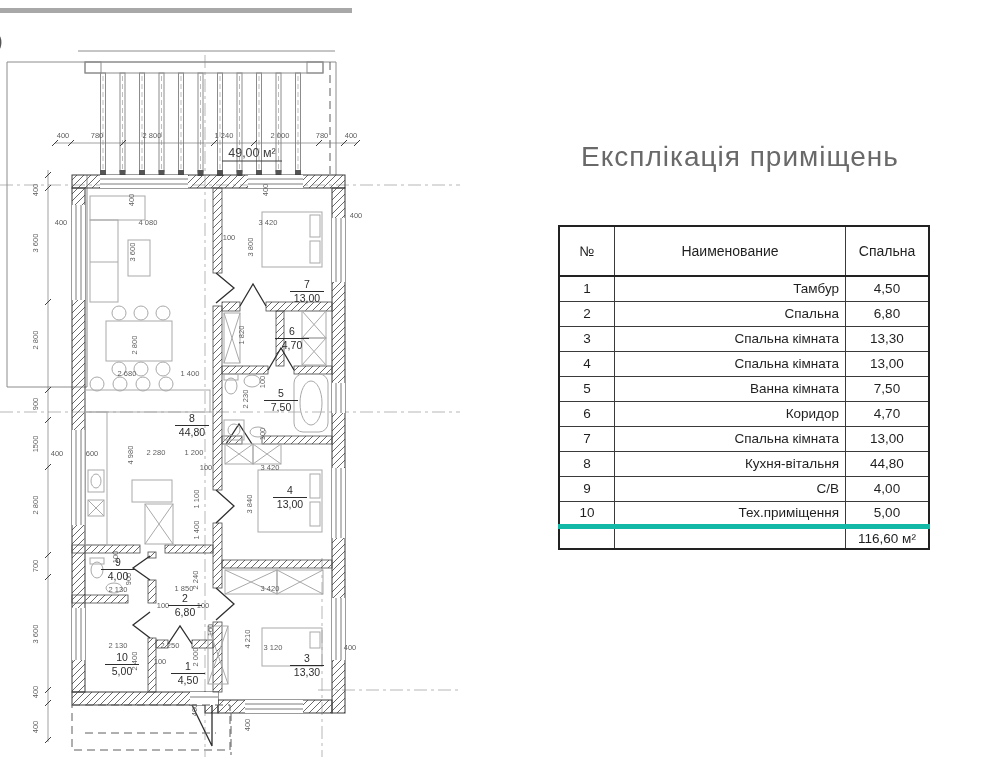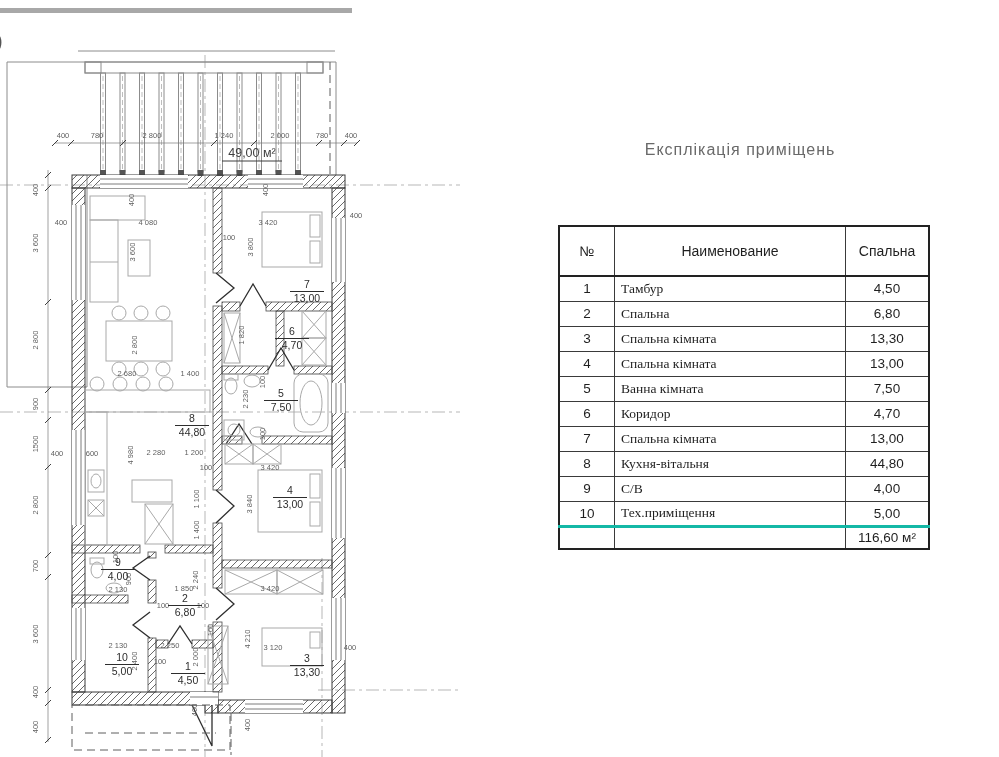--- a/index.html
+++ b/index.html
@@ -17,32 +17,32 @@
   .dashl{stroke:#5f5f5f;stroke-width:1;fill:none;stroke-dasharray:8 5;}
   .chain{stroke:#7a7a7a;stroke-width:.7;fill:none;}
   .tick{stroke:#3f3f3f;stroke-width:1;}
   .dimtxt{font-family:"Liberation Sans",sans-serif;font-size:7.5px;fill:#5e5e5e;}
   .roomnum,.roomarea{font-family:"Liberation Sans",sans-serif;font-size:10.5px;fill:#2d2d2d;}
   .roomline{stroke:#2d2d2d;stroke-width:1;}
   .terrlabel{font-family:"Liberation Sans",sans-serif;font-size:12.5px;fill:#3f3f3f;}
   .fragment{font-family:"Liberation Sans",sans-serif;font-size:20px;fill:#555;}
 
   #title{position:absolute;left:540px;top:141px;width:400px;text-align:center;
-         font-size:16px;letter-spacing:1px;color:#696969;}
+         font-size:28px;letter-spacing:1px;color:#696969;}
   #expl-table{position:absolute;left:558px;top:225px;width:372px;border-collapse:collapse;
          font-size:13.5px;color:#1f1f1f;}
   #expl-table td,#expl-table th{border:1px solid #3a3a3a;padding:2px 6px;font-weight:normal;}
   #expl-table{border:2px solid #222;}
   #expl-table thead th{height:44px;border-bottom:2px solid #222;font-size:14px;}
   #expl-table td.c-num{width:42px;text-align:center;}
-  #expl-table td.c-name{text-align:left;font-family:Liberation Serif, serif;}
+  #expl-table td.c-name{text-align:right;}
   #expl-table td.c-area{width:70px;text-align:center;}
   #expl-table tbody tr{height:25px;}
   #expl-table tr.total-row{height:23px;}
-  #expl-table tr.total-row td{border-top:3px solid #14b8a6;}
+  #expl-table tr.total-row td{border-top:5px solid #14b8a6;}
 </style>
 </head>
 <body>
 
 <div id="stage">
 
   <svg id="plan-svg" width="460" height="757" viewBox="0 0 460 757">
     <defs>
       <pattern id="hatch" patternUnits="userSpaceOnUse" width="7" height="7">
         <path d="M-1,8 L8,-1" stroke="#6a6a6a" stroke-width="1"></path>

